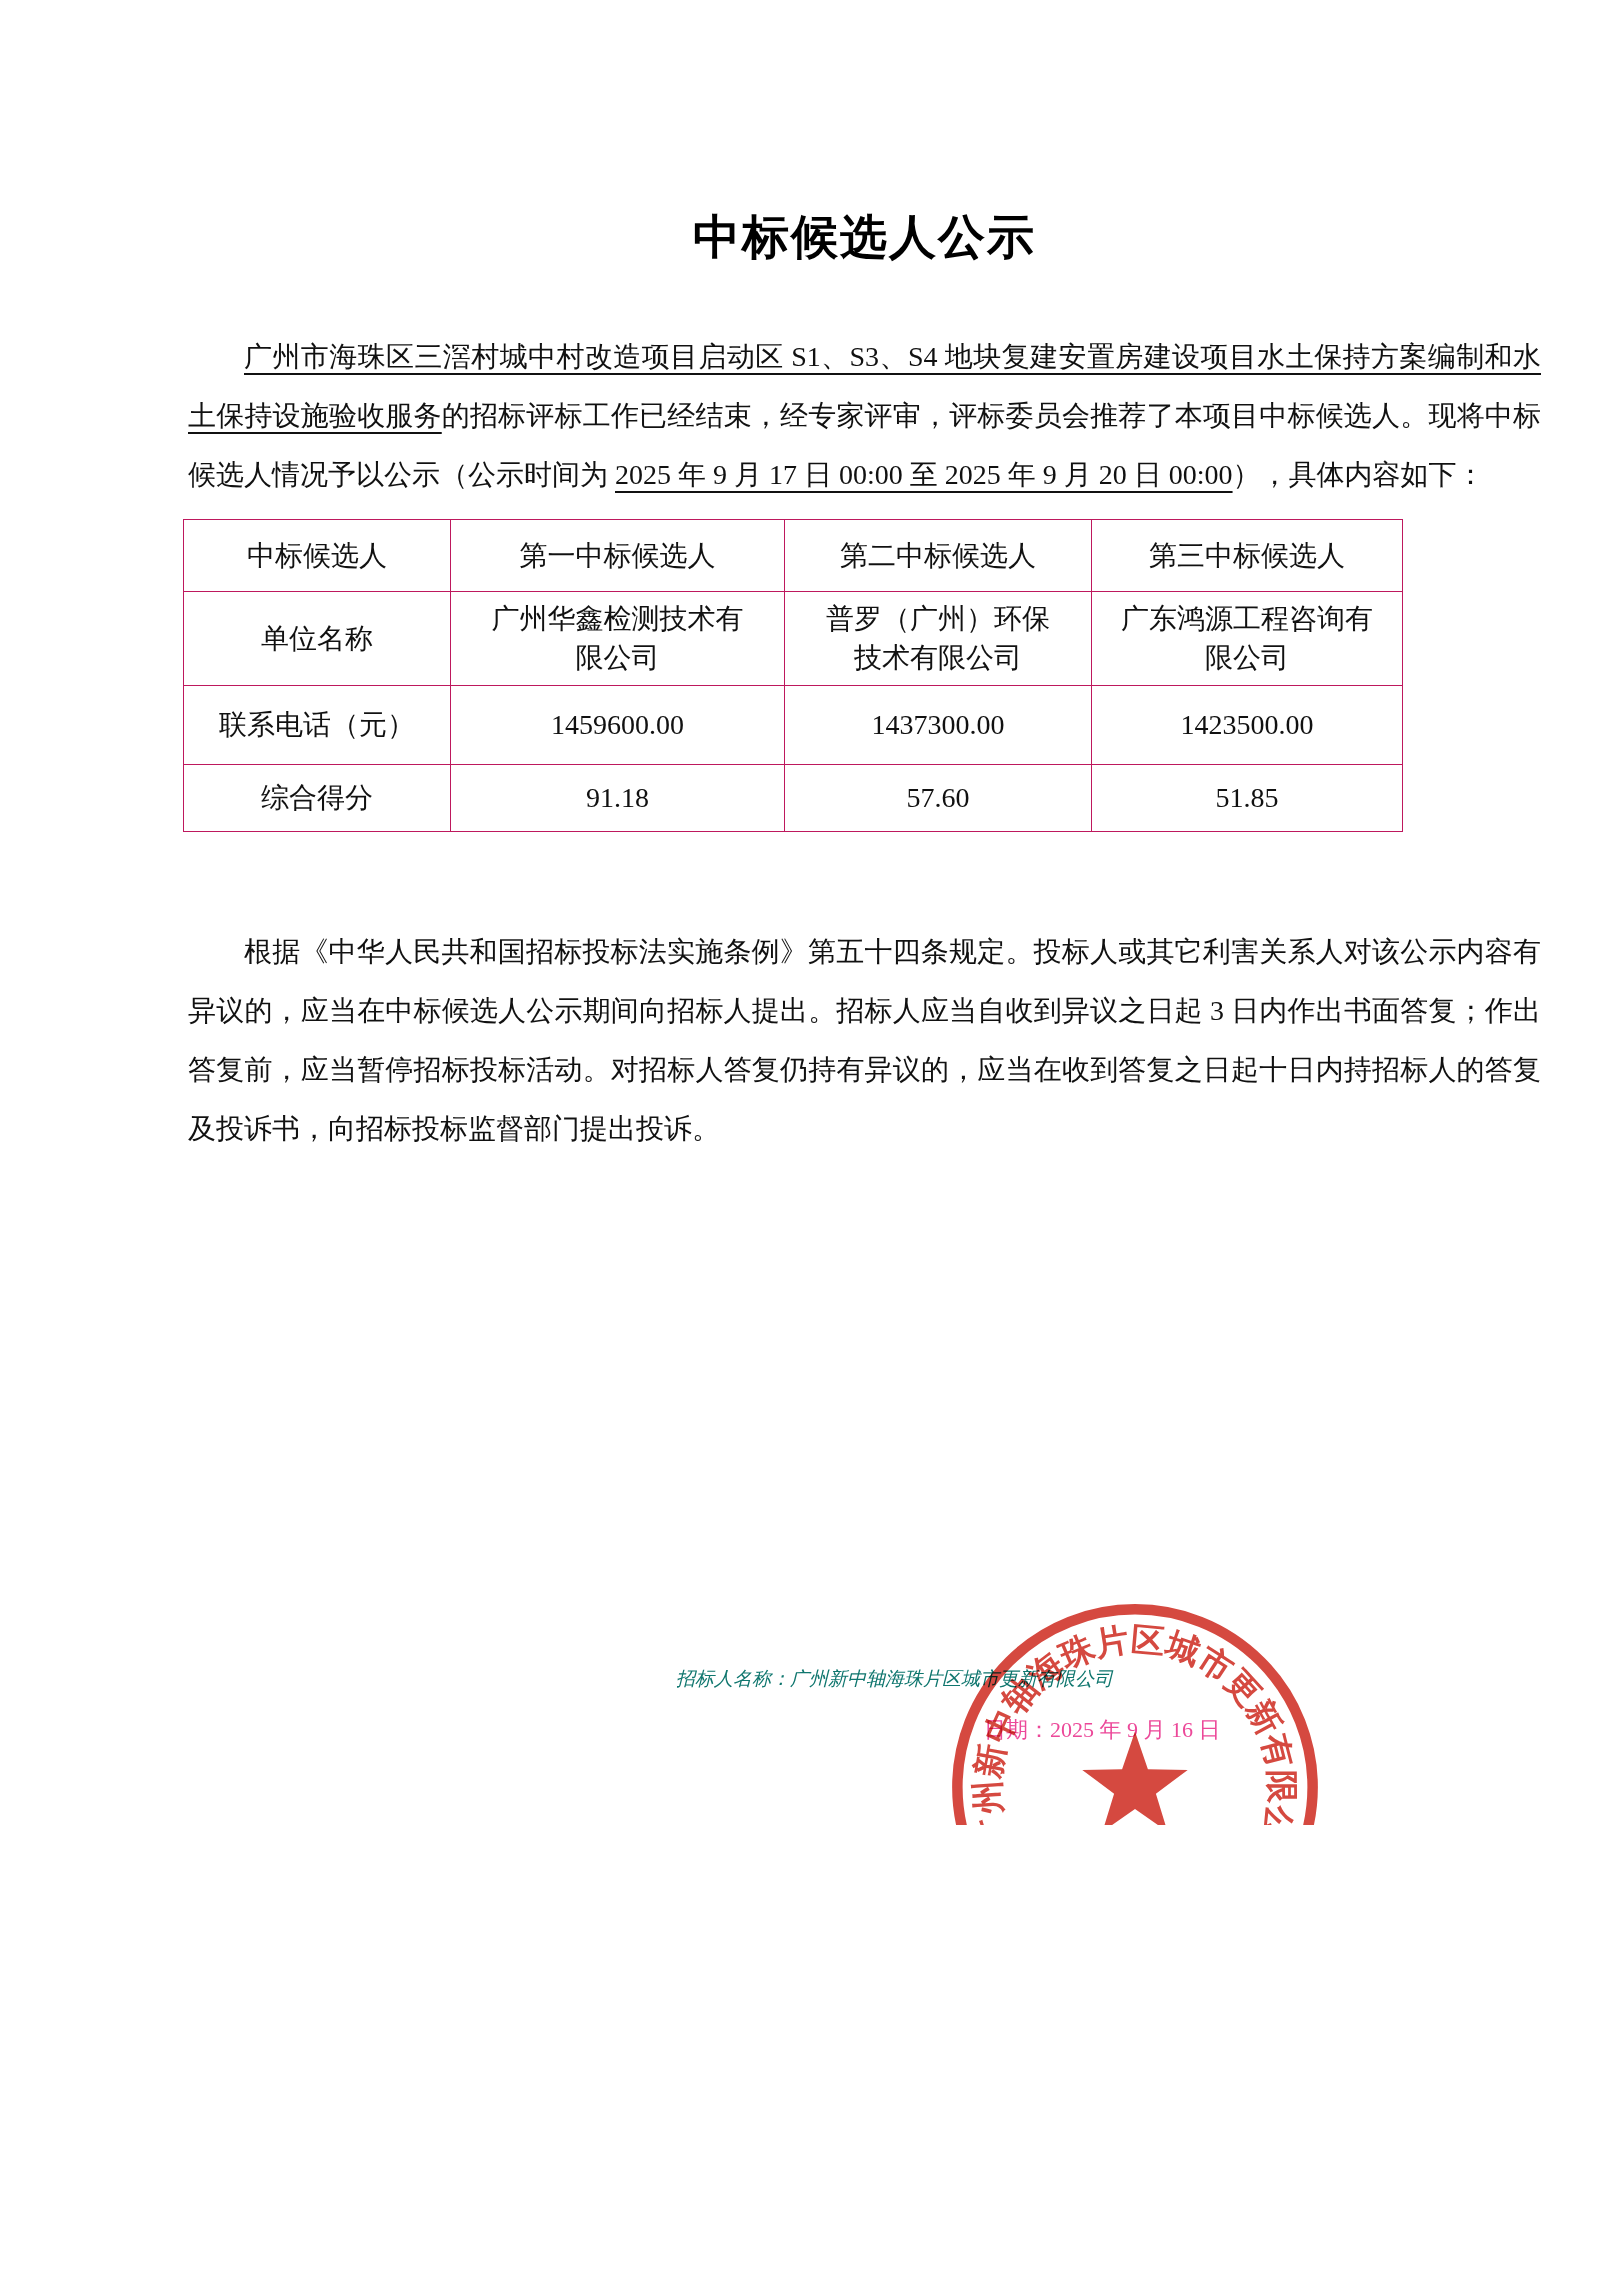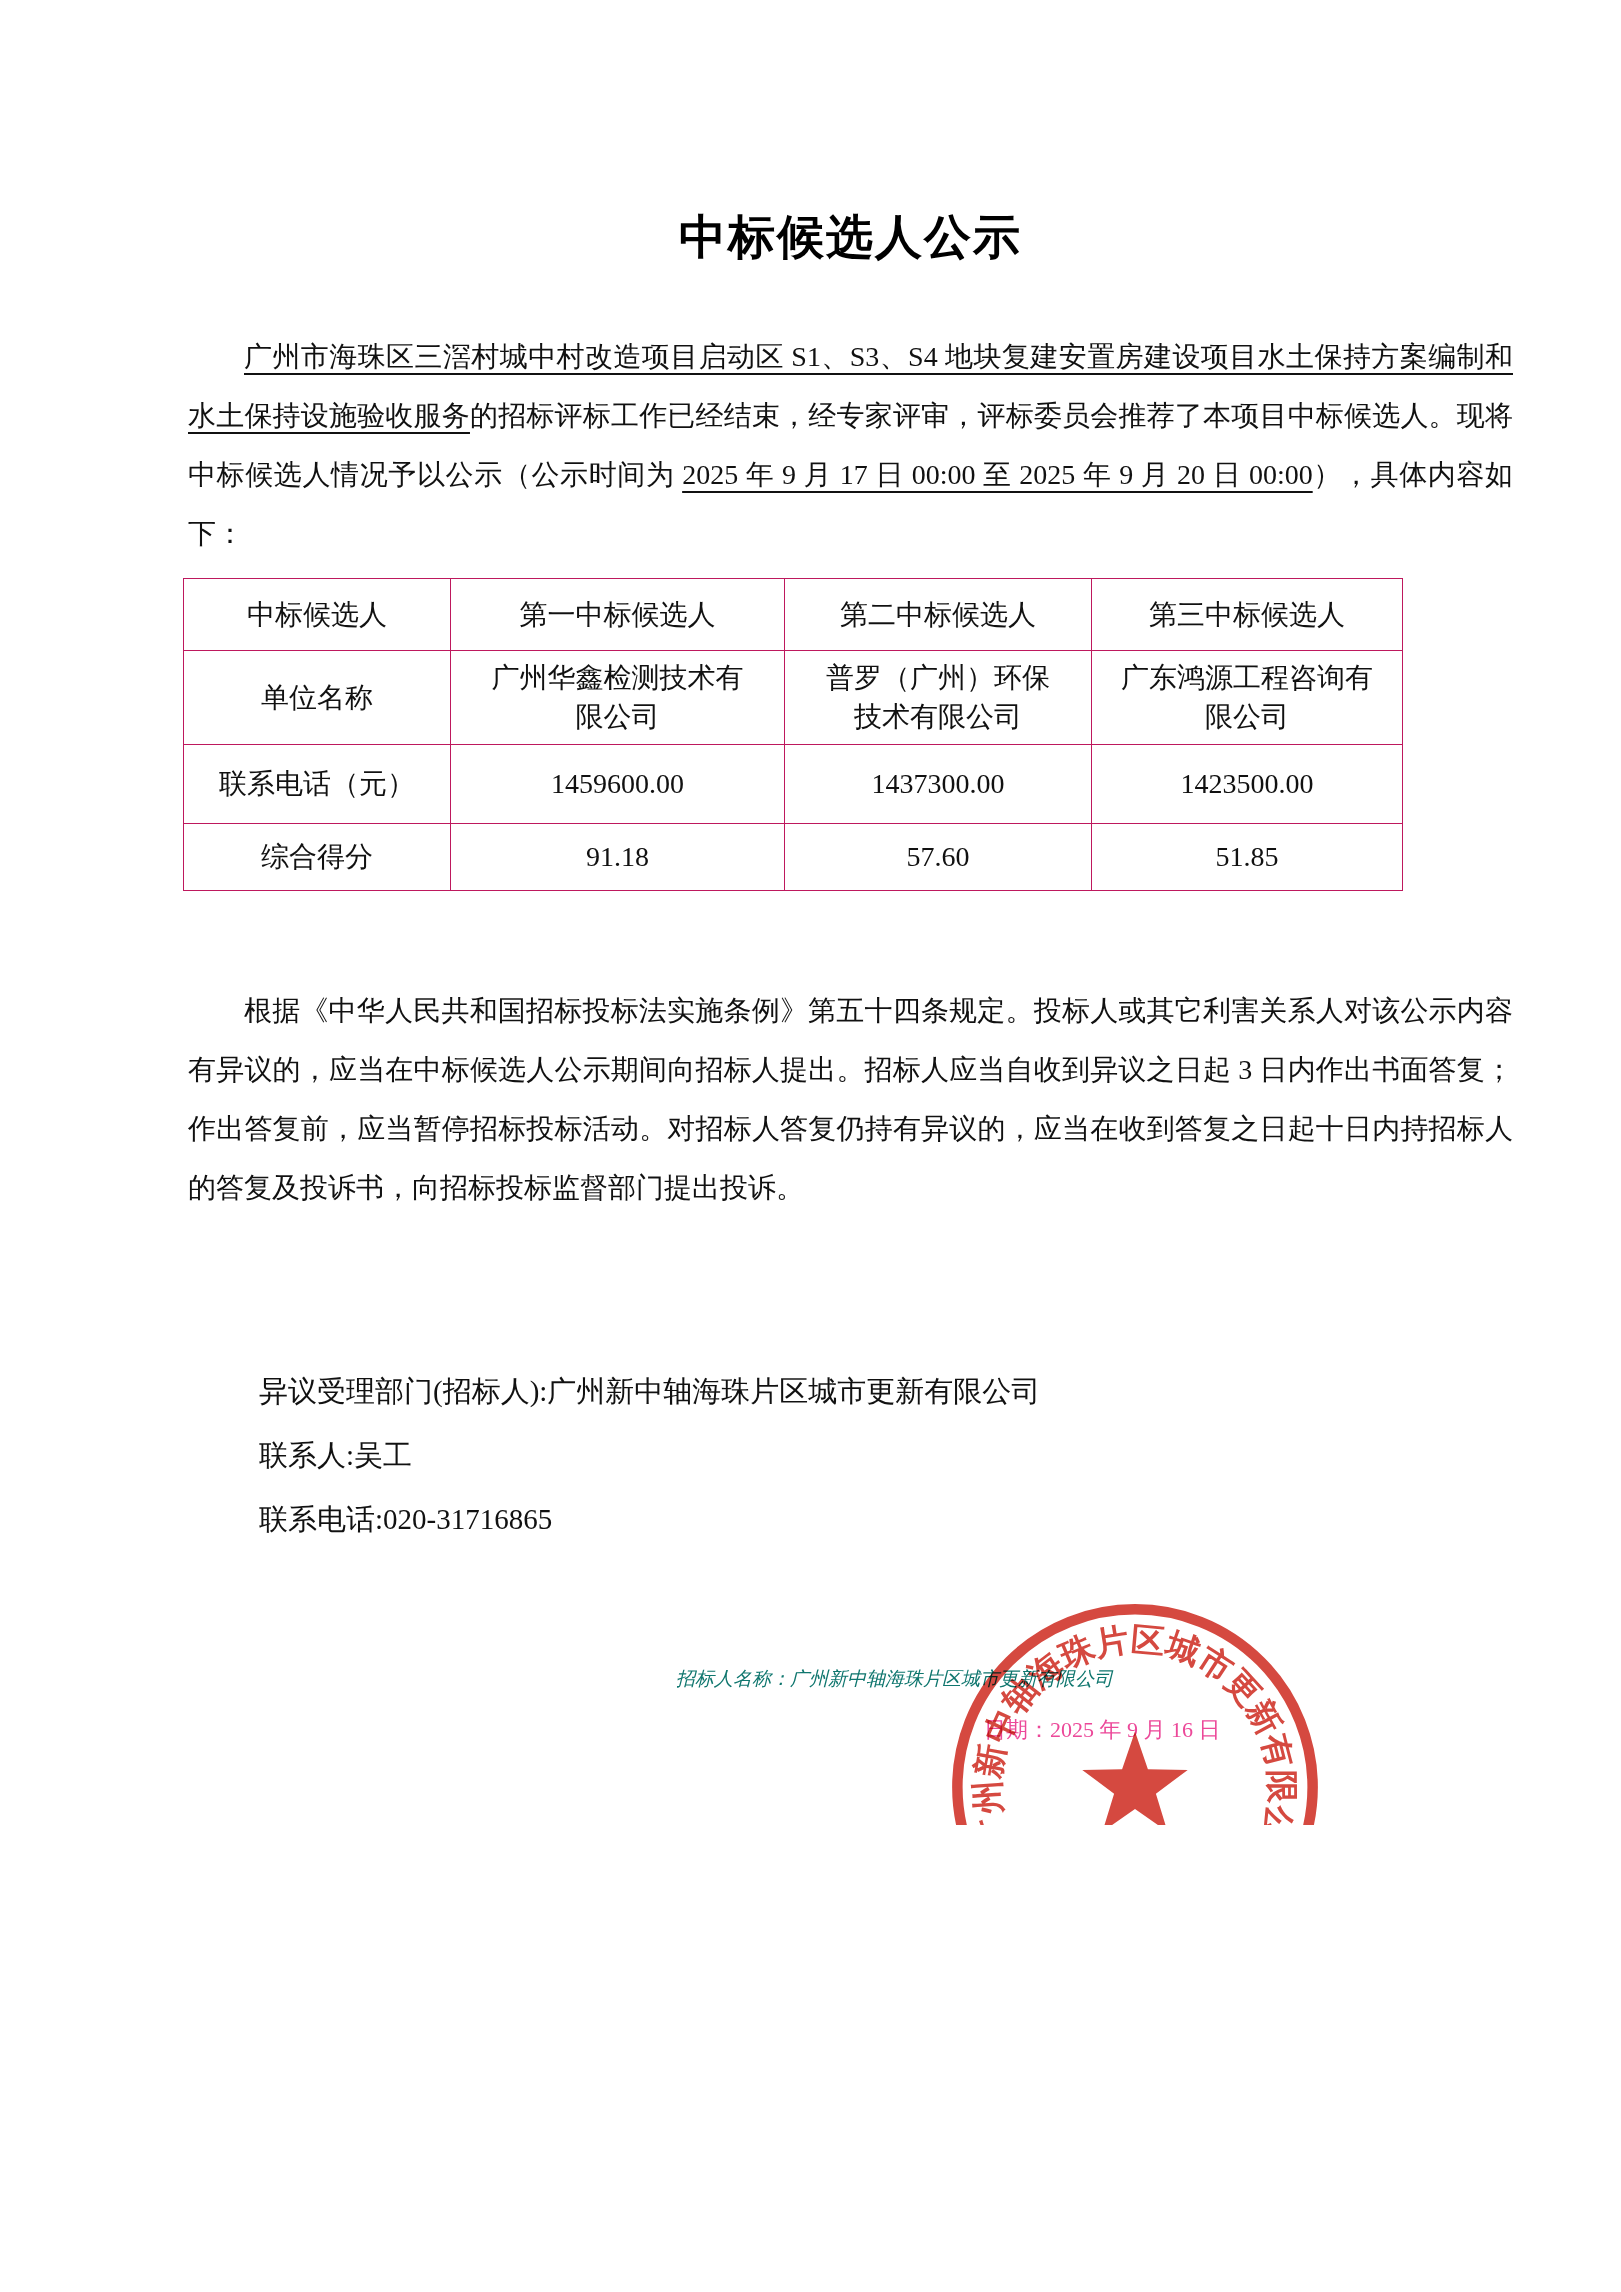--- a/index.html
+++ b/index.html
@@ -5,21 +5,21 @@
   html, body {
     margin: 0;
     padding: 0;
     background: #ffffff;
   }
   .page {
     position: relative;
     width: 1621px;
     height: 1825px;
     box-sizing: border-box;
-    padding: 211px 108px 0 188px;
+    padding: 211px 80px 0 188px;
     background: #ffffff;
     color: #111111;
     font-family: "Liberation Serif", "DejaVu Serif", serif;
     overflow: hidden;
   }
   .title {
     margin: 0;
     font-family: "Liberation Sans", "DejaVu Sans", sans-serif;
     font-weight: 700;
     font-size: 47px;
@@ -151,25 +151,20 @@
         <td>综合得分</td>
         <td>91.18</td>
         <td>57.60</td>
         <td>51.85</td>
       </tr>
     </tbody>
   </table>
 
   <p class="para legal">根据《中华人民共和国招标投标法实施条例》第五十四条规定。投标人或其它利害关系人对该公示内容有异议的，应当在中标候选人公示期间向招标人提出。招标人应当自收到异议之日起 3 日内作出书面答复；作出答复前，应当暂停招标投标活动。对招标人答复仍持有异议的，应当在收到答复之日起十日内持招标人的答复及投诉书，向招标投标监督部门提出投诉。</p>
 
-  <div class="contact">
-    <div>异议受理部门(招标人):广州新中轴海珠片区城市更新有限公司</div>
-    <div>联系人:吴工</div>
-    <div>联系电话:020-31716865</div>
-  </div>
 
   <div class="tenderer">招标人名称：广州新中轴海珠片区城市更新有限公司</div>
   <div class="date-line">日期：2025 年 9 月 16 日</div>
 
   <svg class="stamp" width="382" height="382" viewBox="-200 -200 400 400">
     <defs>
       <path id="ringPath" d="M -128.7 60 A 142 142 0 1 1 128.7 60" fill="none"></path>
       <path id="serialPath" d="M -75 129.9 A 150 150 0 0 0 75 129.9" fill="none"></path>
     </defs>
     <circle cx="0" cy="0" r="186" fill="none" stroke-width="11" stroke="#cf2f25"></circle>

